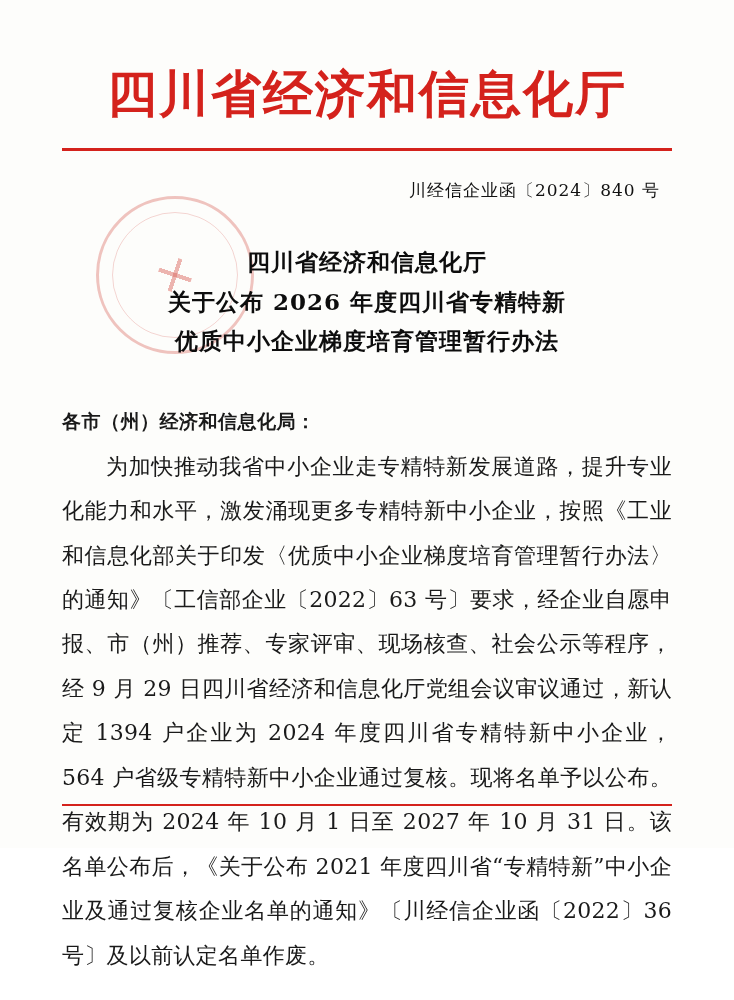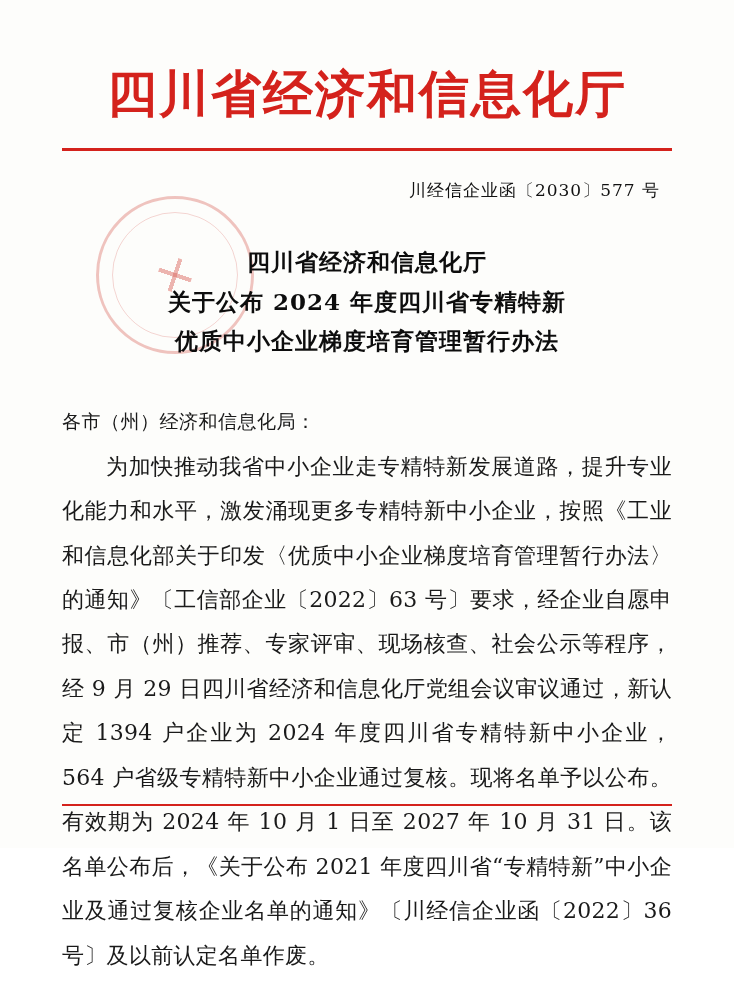--- a/index.html
+++ b/index.html
@@ -116,20 +116,21 @@
   
   .body-block {
     margin-top: 42px;
     position: relative;
     z-index: 3;
   }
   .salutation {
     font-size: 19px;
     line-height: 1.9;
     letter-spacing: .5px;
+    font-weight: bold;
   }
   .paragraph {
     font-size: 22px;
     line-height: 2.02;
     letter-spacing: .3px;
     text-align: justify;
     text-justify: inter-ideograph;
     text-indent: 2em;
     margin-top: 6px;
   }
@@ -152,26 +153,26 @@
   <div class="seal">
     <div class="seal-ring-inner"></div>
   </div>
 
   <div class="masthead">
     <div class="masthead-title">四川省经济和信息化厅</div>
     <div class="masthead-rule"></div>
   </div>
 
   <div class="doc-number-row">
-    <span class="doc-number">川经信企业函〔2030〕577 号</span>
+    <span class="doc-number">川经信企业函〔2024〕840 号</span>
   </div>
 
   <div class="title-block">
     <div class="title-line">四川省经济和信息化厅</div>
-    <div class="title-line">关于公布 2024 年度四川省专精特新</div>
+    <div class="title-line">关于公布 2026 年度四川省专精特新</div>
     <div class="title-line">优质中小企业梯度培育管理暂行办法</div>
   </div>
 
   <div class="body-block">
     <div class="salutation">各市（州）经济和信息化局：</div>
     <div class="paragraph">为加快推动我省中小企业走专精特新发展道路，提升专业化能力和水平，激发涌现更多专精特新中小企业，按照《工业和信息化部关于印发〈优质中小企业梯度培育管理暂行办法〉的通知》〔工信部企业〔2022〕63 号〕要求，经企业自愿申报、市（州）推荐、专家评审、现场核查、社会公示等程序，经 9 月 29 日四川省经济和信息化厅党组会议审议通过，新认定 1394 户企业为 2024 年度四川省专精特新中小企业，564 户省级专精特新中小企业通过复核。现将名单予以公布。有效期为 2024 年 10 月 1 日至 2027 年 10 月 31 日。该名单公布后，《关于公布 2021 年度四川省“专精特新”中小企业及通过复核企业名单的通知》〔川经信企业函〔2022〕36 号〕及以前认定名单作废。</div>
   </div>
 
   <div class="footer-rule"></div>
 </div>

